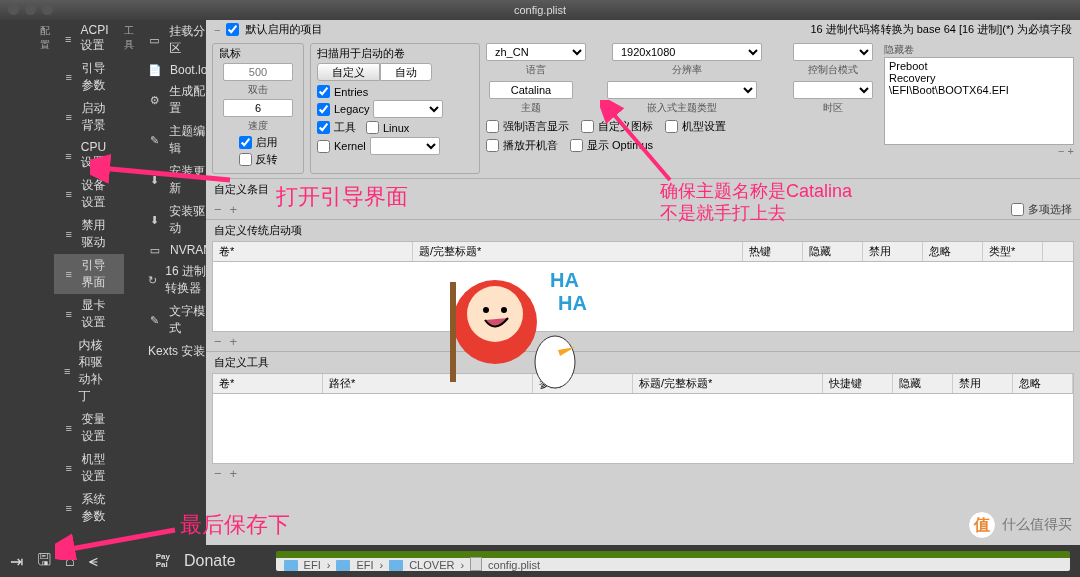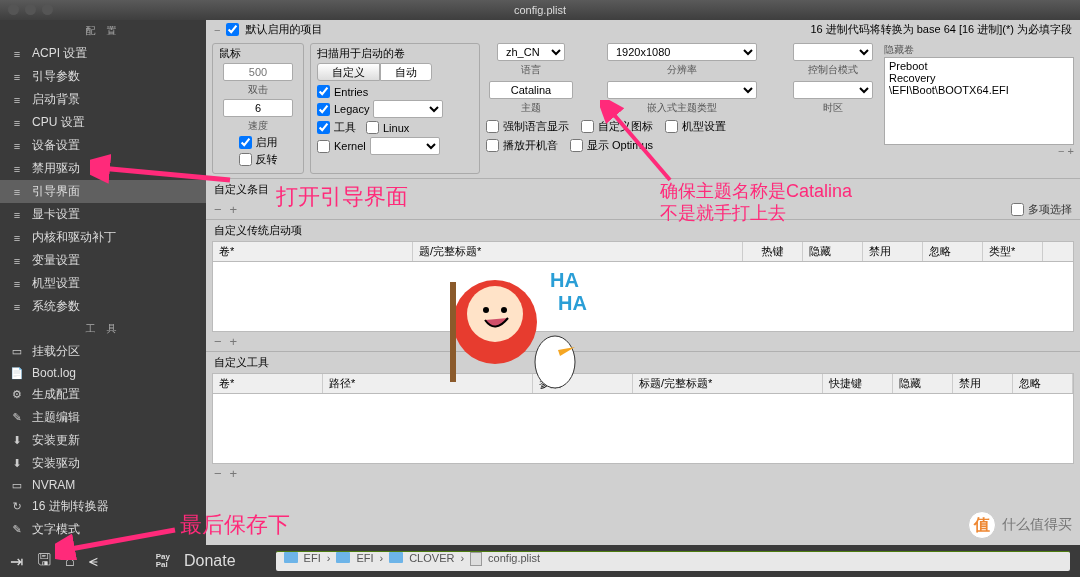--- a/index.html
+++ b/index.html
@@ -1,21 +1,21 @@
 <!DOCTYPE html>
 <html><head>
 <meta charset="utf-8">
 <style>
 * { margin: 0; padding: 0; box-sizing: border-box; font-family: -apple-system, "Helvetica Neue", Arial, sans-serif; }
 body { width: 1080px; height: 577px; overflow: hidden; background: #f0f0f0; position: relative; }
 .titlebar { height: 20px; background: linear-gradient(#5a5a5a,#3e3e3e); color: #ddd; font-size: 11px; text-align: center; line-height: 20px; position: relative; }
 .traffic { position: absolute; left: 8px; top: 4px; display: flex; gap: 6px; }
 .traffic span { width: 11px; height: 11px; border-radius: 50%; background: #555; display: inline-block; }
 .layout { display: flex; height: 525px; }
-.sidebar { width: 240px; background: #3a3a3a; color: #ddd; font-size: 12px; overflow: hidden; display: flex; flex-direction: column; }
+.sidebar { width: 240px; background: #3a3a3a; color: #ddd; font-size: 12px; overflow: hidden; display: flex; flex-direction: row; padding-left: 40px; }
 .sb-section { color: #aaa; font-size: 10px; text-align: center; padding: 4px 0; letter-spacing: 4px; }
 .sb-item { display: flex; align-items: center; padding: 3px 10px; gap: 8px; cursor: pointer; }
 .sb-item.active { background: #606060; }
 .sb-ico { width: 14px; height: 12px; display: inline-flex; align-items: center; justify-content: center; color: #ccc; font-size: 11px; }
 .content { flex: 1; background: #d0d0d0; display: flex; flex-direction: column; font-size: 11px; }
 .topbar { display: flex; align-items: center; padding: 2px 8px; gap: 6px; }
 .topbar input[type=checkbox]{ margin-right:2px;}
 .hint { font-size: 11px; color: #000; margin-left: auto; }
 .panelrow { display: flex; gap: 6px; padding: 4px 6px; }
 .group { border: 1px solid #aaa; border-radius: 3px; padding: 4px 6px 6px 6px; background: #d0d0d0; position: relative; }
@@ -25,21 +25,21 @@
 .btn { height: 18px; border: 1px solid #aaa; background: #fff; border-radius: 2px; font-size: 11px; padding: 0 10px; display: inline-flex; align-items: center; }
 .sel { height: 18px; border: 1px solid #aaa; background: #fff; border-radius: 2px; font-size: 11px; padding: 0 4px; }
 .chk { display: flex; align-items: center; gap: 4px; font-size: 11px; }
 .listbox { background: #fff; border: 1px solid #aaa; width: 190px; height: 88px; font-size: 11px; padding: 2px 4px; }
 .section-head { background: #d0d0d0; padding: 3px 8px; font-size: 11px; border-top: 1px solid #b0b0b0; display:flex; align-items:center; }
 .pmrow { display:flex; gap:8px; padding:2px 8px; color:#777; font-size:13px; }
 .tablehead { background: #efefef; border: 1px solid #bbb; display: flex; font-size: 11px; margin: 0 6px; }
 .tablehead > div { padding: 2px 6px; border-right: 1px solid #ccc; }
 .tablebody { background: #fff; border: 1px solid #bbb; border-top: none; margin: 0 6px; }
 .footer { height: 32px; background: #3a3a3a; display: flex; align-items: center; padding: 0 10px; gap: 14px; color: #ddd; }
-.crumbs { height: 22px; background: #e8e8e8; border-top: 1px solid #4d7c0f; display: flex; align-items: flex-start; gap: 6px; padding: 0 8px; font-size: 11px; color: #555; }
+.crumbs { height: 22px; background: #e8e8e8; border-top: 7px solid #4d7c0f; display: flex; align-items: flex-end; gap: 6px; padding: 0 8px; font-size: 11px; color: #555; }
 .crumb-ico { width: 14px; height: 11px; background: #6db4e8; border-radius: 1px; display: inline-block; }
 .anno { position: absolute; color: #ff2a7a; font-size: 22px; font-weight: 500; pointer-events: none; z-index: 50; }
 .arrow { position: absolute; z-index: 49; pointer-events: none; }
 .watermark { position: absolute; right: 8px; bottom: 38px; display: flex; align-items: center; gap: 6px; z-index: 60; }
 .watermark .c { width: 28px; height: 28px; border-radius: 50%; background: #fff; border: 1px solid #ccc; color: #e83; font-weight: bold; font-size: 16px; text-align: center; line-height: 26px; }
 .cartoon { position: absolute; left: 440px; top: 252px; z-index: 55; pointer-events:none; }
 .small { font-size: 10px; color: #555; }
 </style>
 </head>
 <body>
@@ -212,21 +212,21 @@
               <input type="checkbox" style="">
               <span>Kernel</span>
             </label>
           <select class="sel" style="width:70px"><option></option></select>
         </div>
       </div>
 
       <div style="flex:1;display:flex;flex-direction:column;gap:4px">
         <div style="display:flex;gap:6px">
           <div class="col" style="flex:0 0 90px">
-            <select class="sel" style="width:68px"><option>zh_CN</option></select>
+            <select class="sel" style="width:100px"><option>zh_CN</option></select>
             <div class="small">语言</div>
           </div>
           <div class="col" style="flex:1">
             <select class="sel" style="width:150px"><option>1920x1080</option></select>
             <div class="small">分辨率</div>
           </div>
           <div class="col" style="flex:0 0 90px">
             <select class="sel" style="width:80px"><option></option></select>
             <div class="small">控制台模式</div>
           </div>
@@ -293,21 +293,21 @@
           <span>多项选择</span>
         </label>
     </div>
 
     <div class="section-head">
         <span>自定义传统启动项</span>
       </div>
     <div class="tablehead" id="legacy-head">
         <div style="width: 200px;">卷*</div>
         <div style="width: 330px;">题/完整标题*</div>
-        <div style="width: 60px; text-align: center;">热键</div>
+        <div style="width: 60px;">热键</div>
         <div style="width: 60px;">隐藏</div>
         <div style="width: 60px;">禁用</div>
         <div style="width: 60px;">忽略</div>
         <div style="width: 60px;">类型*</div>
       </div>
     <div class="tablebody" style="height:70px"></div>
     <div class="pmrow">
         <span>−</span>
         <span>+</span>
       </div>

